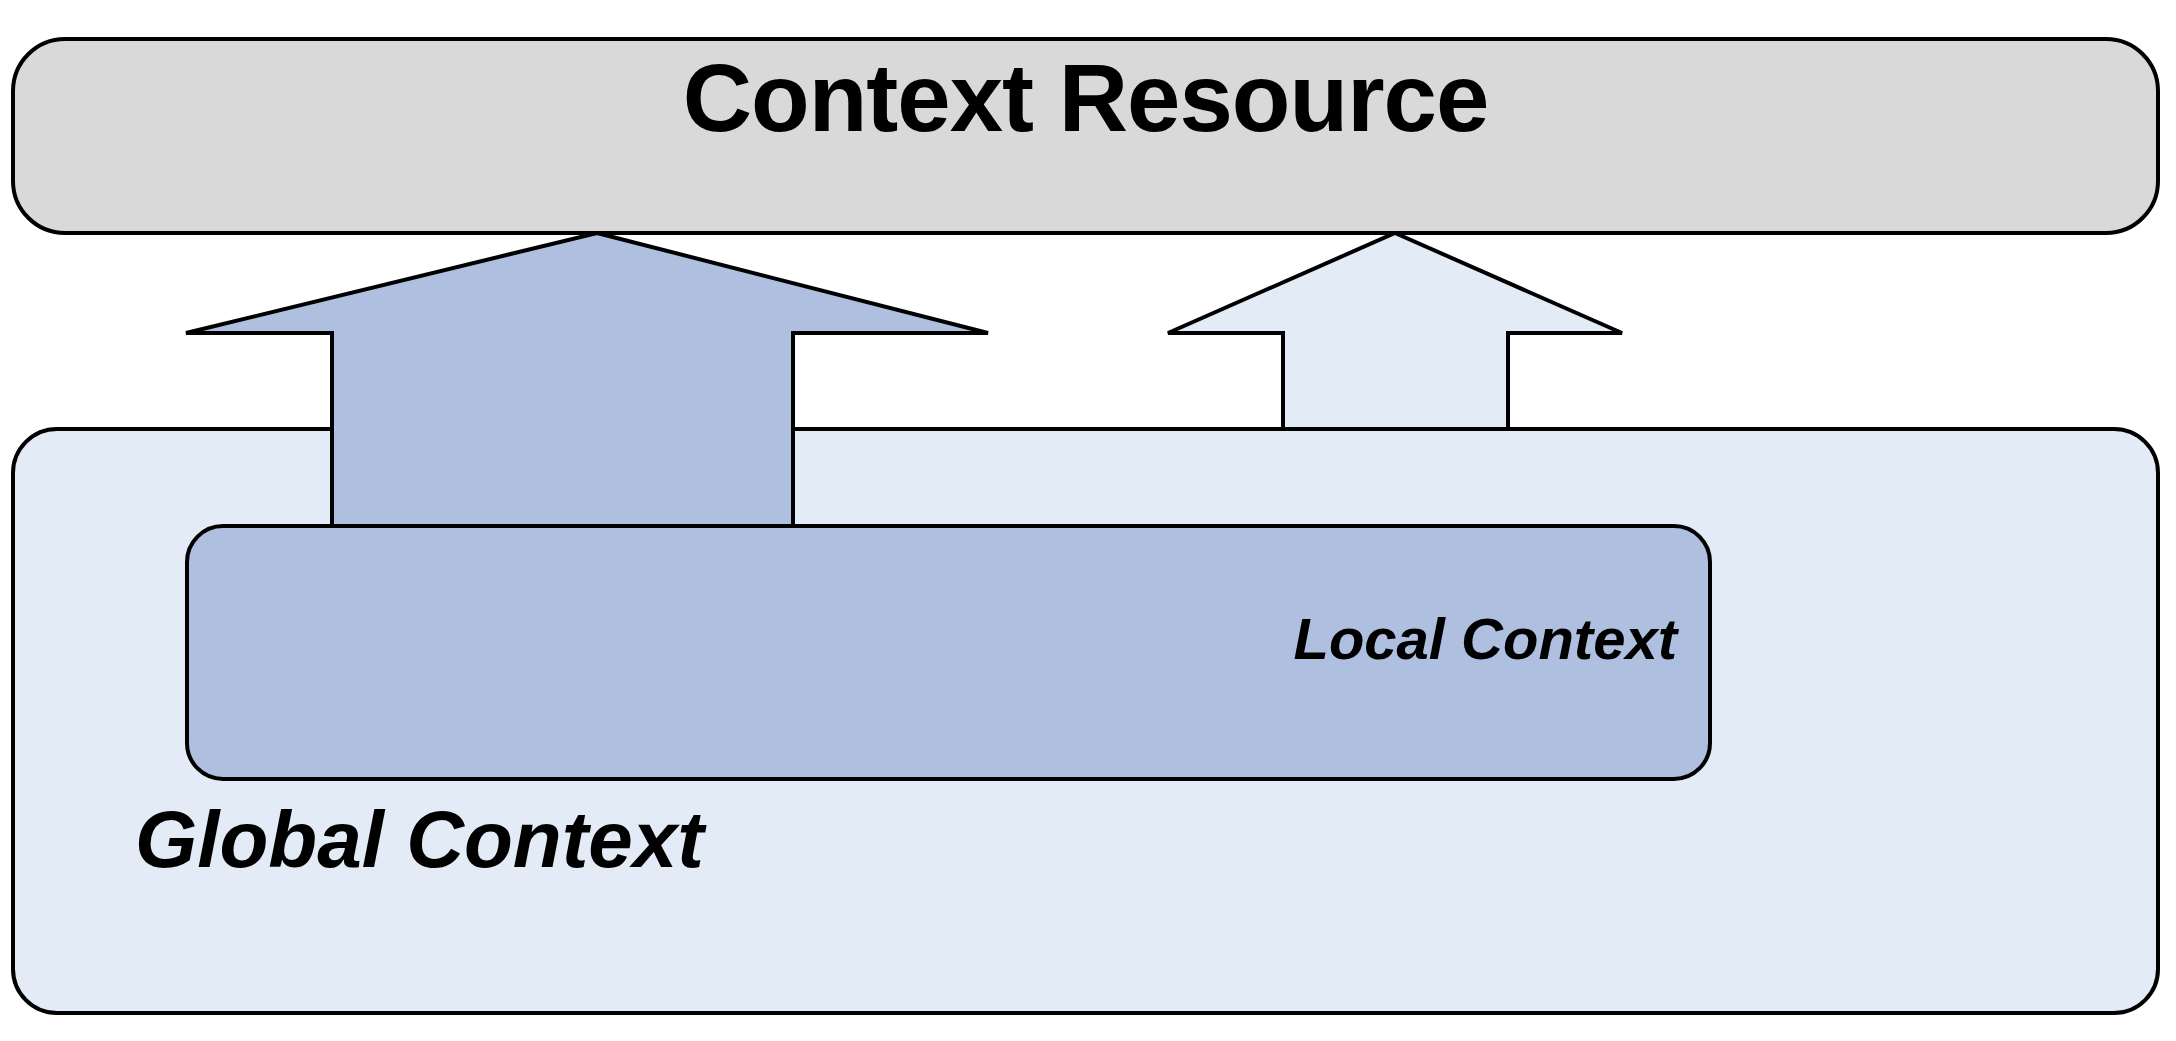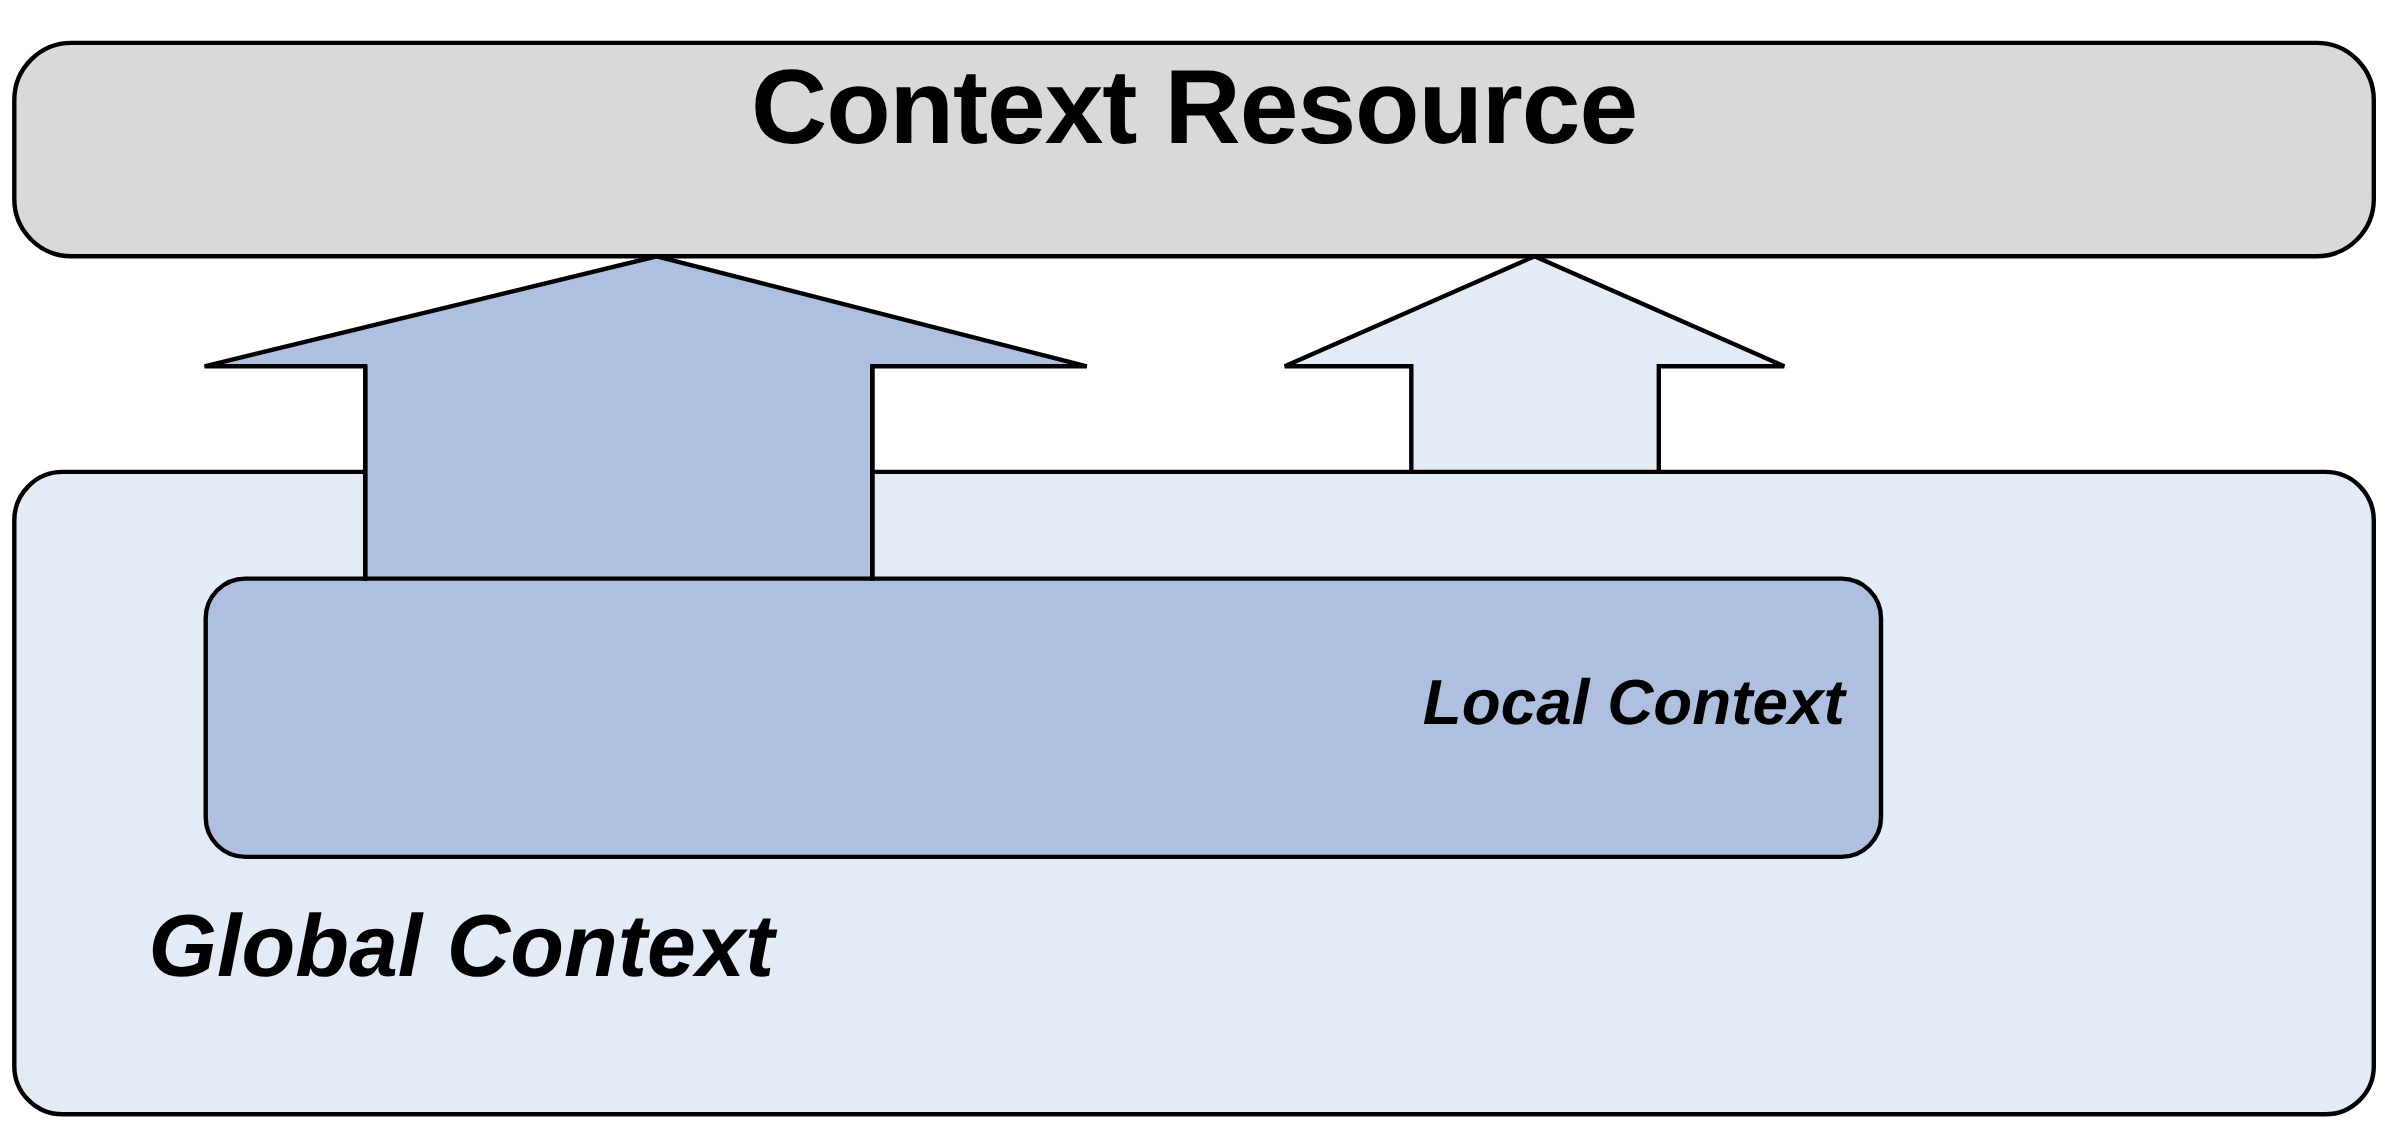--- a/index.html
+++ b/index.html
@@ -47,21 +47,21 @@
     left: 187px;
     top: 610px;
     width: 1490px;
     text-align: right;
     font-size: 58px;
     font-weight: bold;
     font-style: italic;
   }
   #global-context-label {
     left: 135px;
-    top: 820px;
+    top: 800px;
     width: 1400px;
     text-align: left;
     font-size: 80px;
     font-weight: bold;
     font-style: italic;
   }
 </style>
 </head>
 <body>
 

